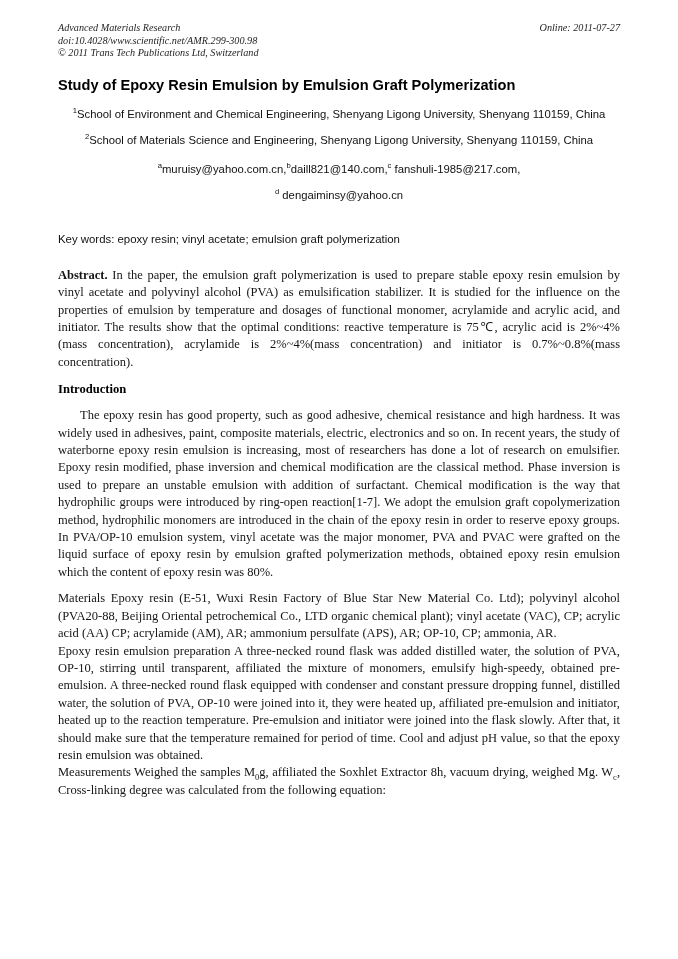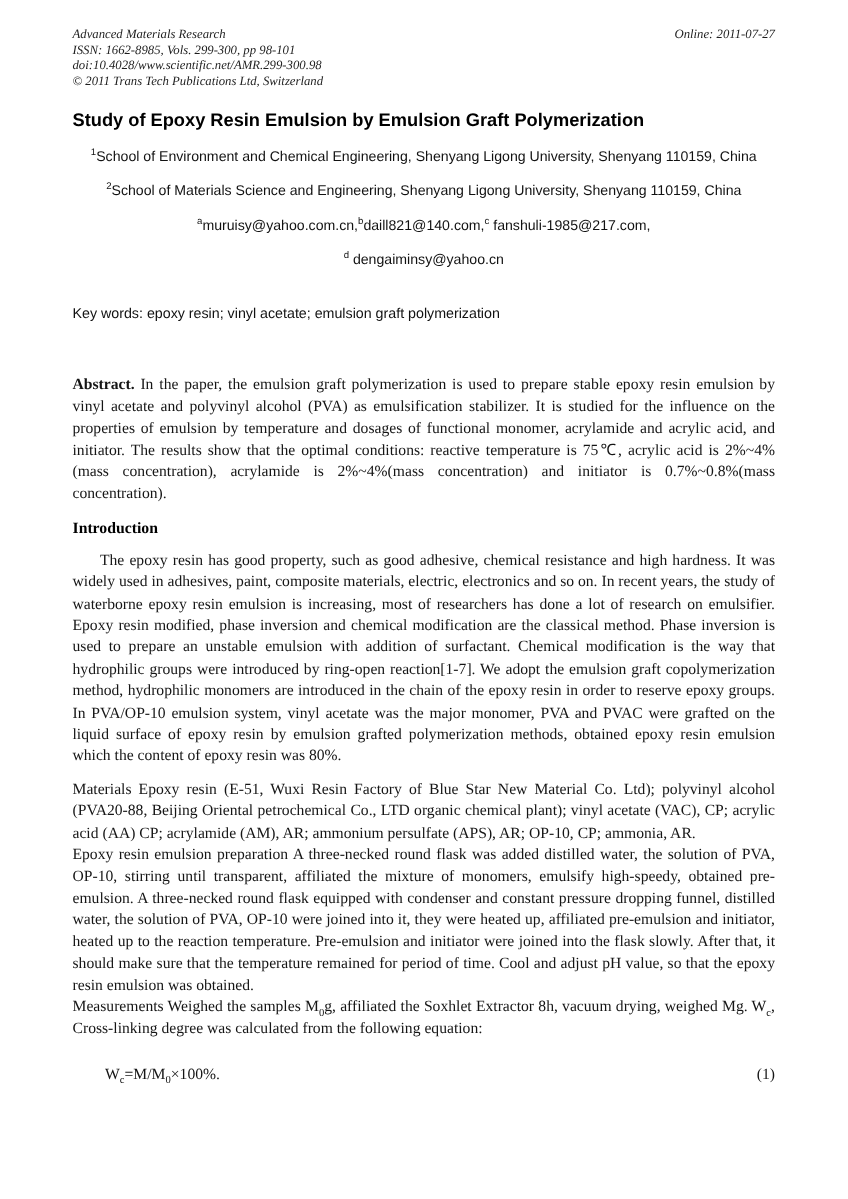--- a/index.html
+++ b/index.html
@@ -96,21 +96,21 @@
     margin-top: 27px;
     font-family: "Liberation Sans", sans-serif;
     font-size: 11.4px;
     line-height: 16px;
     color: #111;
   }
   .keywords .lbl { font-weight: normal; }
 
   
   .abstract {
-    margin-top: 40px;
+    margin-top: 20px;
     font-size: 12.5px;
     line-height: 17.4px;
     text-align: justify;
     text-justify: inter-word;
     color: #151515;
   }
   .abstract .lbl { font-weight: bold; }
 
   
   .sect-head {
@@ -147,21 +147,20 @@
   }
 </style>
 </head>
 <body>
 
 <div class="page">
 
   <div class="jheader">
     <div class="online">Online: 2011-07-27</div>
     <div class="line">Advanced Materials Research</div>
-    <div class="line">ISSN: 1662-8985, Vols. 299-300, pp 98-101</div>
     <div class="line">doi:10.4028/www.scientific.net/AMR.299-300.98</div>
     <div class="line">© 2011 Trans Tech Publications Ltd, Switzerland</div>
   </div>
 
   <div class="title">Study of Epoxy Resin Emulsion by Emulsion Graft Polymerization</div>
 
 
   <div class="affil"><sup>1</sup><span>School of Environment and Chemical Engineering, Shenyang Ligong University, Shenyang 110159, China</span></div>
   <div class="affil"><sup>2</sup><span>School of Materials Science and Engineering, Shenyang Ligong University, Shenyang 110159, China</span></div>
 
@@ -178,18 +177,14 @@
     <span class="lbl">Abstract.</span><span> In the paper, the emulsion graft polymerization is used to prepare stable epoxy resin emulsion by vinyl acetate and polyvinyl alcohol (PVA) as emulsification stabilizer. It is studied for the influence on the properties of emulsion by temperature and dosages of functional monomer, acrylamide and acrylic acid, and initiator. The results show that the optimal conditions: reactive temperature is 75℃, acrylic acid is 2%~4%(mass concentration), acrylamide is 2%~4%(mass concentration) and initiator is 0.7%~0.8%(mass concentration).</span>
   </div>
 
   <div class="sect-head">Introduction</div>
   <p class="body indent first">The epoxy resin has good property, such as good adhesive, chemical resistance and high hardness. It was widely used in adhesives, paint, composite materials, electric, electronics and so on. In recent years, the study of waterborne epoxy resin emulsion is increasing, most of researchers has done a lot of research on emulsifier. Epoxy resin modified, phase inversion and chemical modification are the classical method. Phase inversion is used to prepare an unstable emulsion with addition of surfactant. Chemical modification is the way that hydrophilic groups were introduced by ring-open reaction[1-7]. We adopt the emulsion graft copolymerization method, hydrophilic monomers are introduced in the chain of the epoxy resin in order to reserve epoxy groups. In PVA/OP-10 emulsion system, vinyl acetate was the major monomer, PVA and PVAC were grafted on the liquid surface of epoxy resin by emulsion grafted polymerization methods, obtained epoxy resin emulsion which the content of epoxy resin was 80%.</p>
 
   <p class="body first">Materials    Epoxy resin (E-51, Wuxi Resin Factory of Blue Star New Material Co. Ltd); polyvinyl alcohol (PVA20-88, Beijing Oriental petrochemical Co., LTD organic chemical plant); vinyl acetate (VAC), CP; acrylic acid (AA) CP; acrylamide (AM), AR; ammonium persulfate (APS), AR; OP-10, CP; ammonia, AR.</p>
   <p class="body tight">Epoxy resin emulsion preparation   A three-necked round flask was added distilled water, the solution of PVA, OP-10, stirring until transparent, affiliated the mixture of monomers, emulsify high-speedy, obtained pre-emulsion. A three-necked round flask equipped with condenser and constant pressure dropping funnel, distilled water, the solution of PVA, OP-10 were joined into it, they were heated up, affiliated pre-emulsion and initiator, heated up to the reaction temperature. Pre-emulsion and initiator were joined into the flask slowly. After that, it should make sure that the temperature remained for period of time. Cool and adjust pH value, so that the epoxy resin emulsion was obtained.</p>
   <p class="body tight"><span>Measurements    Weighed the samples M</span><sub>0</sub><span>g, affiliated the Soxhlet Extractor 8h, vacuum drying, weighed Mg. W</span><sub>c</sub><span>, Cross-linking degree was calculated from the following equation:</span></p>
 
-  <div class="equation">
-    <span>W</span><sub>c</sub><span>=M/M</span><sub>0</sub><span>×100%.</span>
-    <span class="eqno">(1)</span>
-  </div>
 
 </div>
 
 </body></html>

